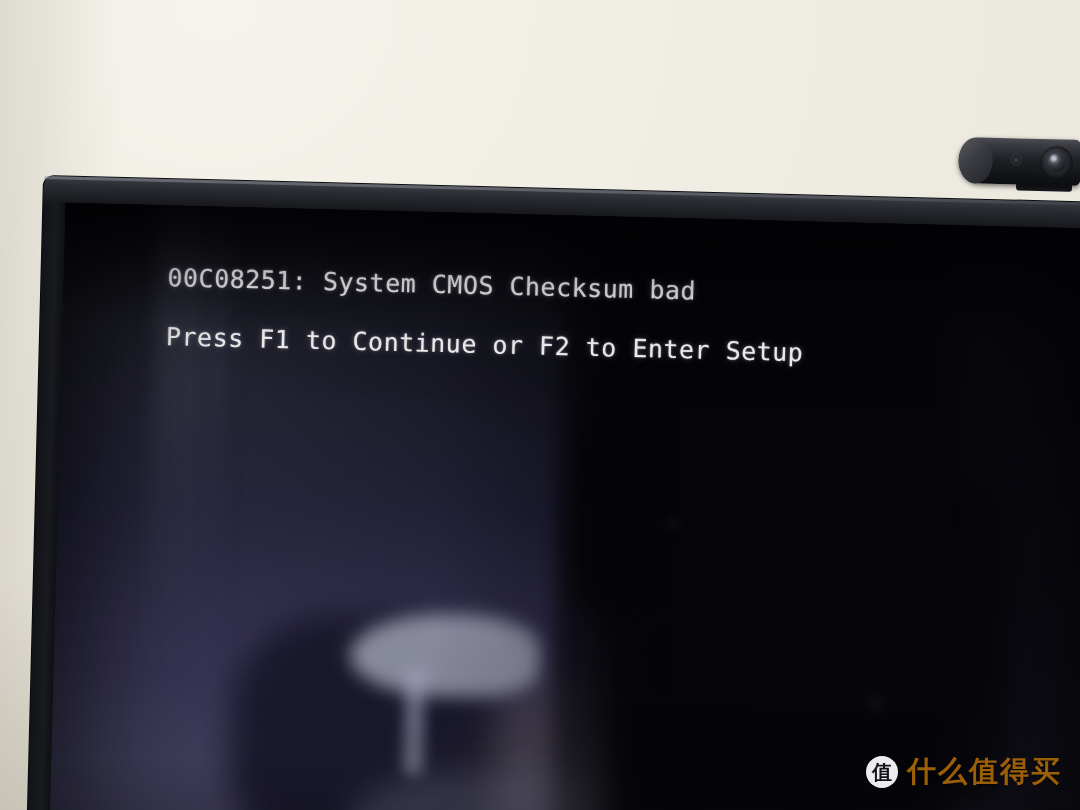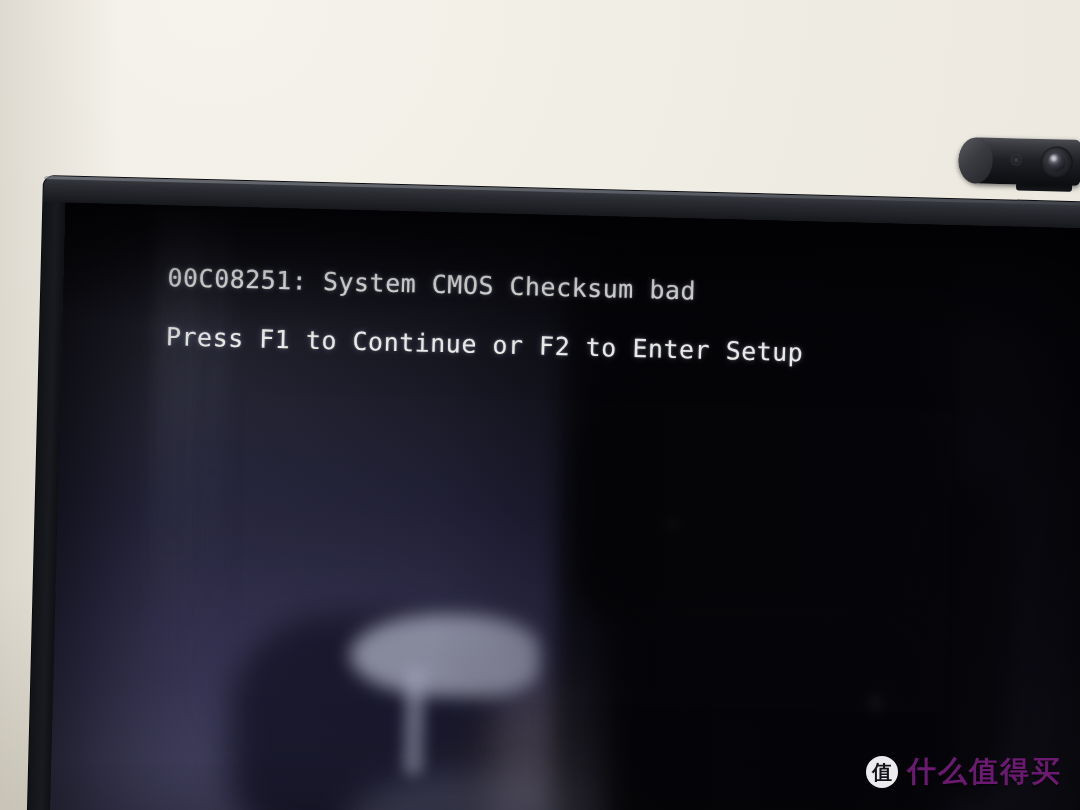--- a/index.html
+++ b/index.html
@@ -357,21 +357,21 @@
     color: #14151c;
     display: flex;
     align-items: center;
     justify-content: center;
     font-size: 20px;
     font-weight: bold;
     font-family: "DejaVu Sans", sans-serif;
     line-height: 1;
   }
   .wm-text {
-    color: #701a75;
+    color: #a16207;
     font-size: 29px;
     font-weight: bold;
     letter-spacing: 2px;
     font-family: "DejaVu Sans", sans-serif;
     text-shadow: 0 1px 2px rgba(0,0,0,.6);
   }
 </style>
 </head>
 <body>
 

